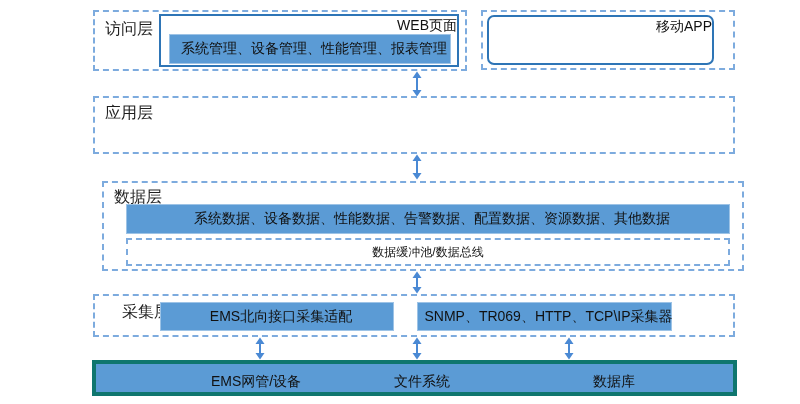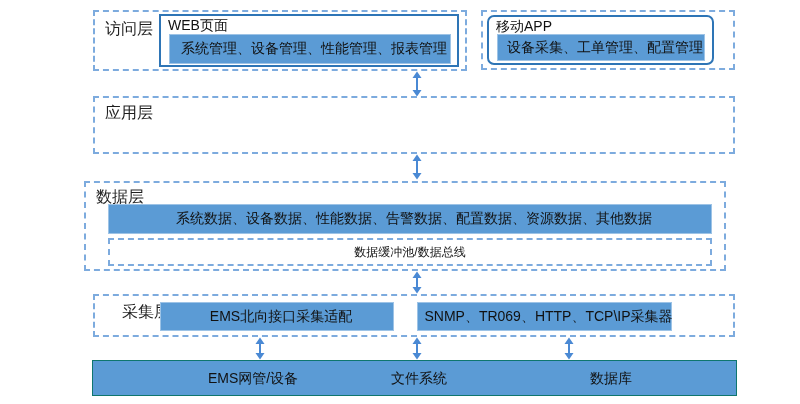--- a/index.html
+++ b/index.html
@@ -2,54 +2,53 @@
 <html><head>
 <meta charset="utf-8">
 <style>
   html,body{margin:0;padding:0;background:#ffffff;}
   body{font-family:"Liberation Sans","DejaVu Sans",sans-serif;color:#1f1f1f;}
   .canvas{position:relative;width:800px;height:404px;background:#ffffff;overflow:hidden;}
 
   .dashed{position:absolute;border:2px dashed #7dabde;background:#ffffff;box-sizing:border-box;}
   .layer-label{position:absolute;font-size:16px;color:#1f1f1f;white-space:nowrap;}
 
-  .solid-box{position:absolute;background:#ffffff;border:2px solid #2e75b6;box-sizing:border-box;}
+  .solid-box{position:absolute;background:#ffffff;border:2px solid #2e75b6;box-sizing:border-box;text-align:right;}
   .box-title{font-size:14px;color:#111111;padding:1px 0 0 7px;white-space:nowrap;}
 
   .bar{position:absolute;background:#5b9bd5;border:1px solid #9dc3e6;box-sizing:border-box;
        display:flex;align-items:center;justify-content:center;
        font-size:14px;color:#111111;white-space:nowrap;padding-left:8px;}
 
   .inner-dashed{position:absolute;border:2px dashed #7dabde;box-sizing:border-box;background:#ffffff;
        display:flex;align-items:center;justify-content:center;font-size:12px;color:#111111;}
 
   .varrow{position:absolute;width:12px;}
   .varrow svg{display:block;}
 
-  .bottom-bar{position:absolute;background:#5b9bd5;border:1px solid #0f766e;box-sizing:border-box;}
+  .bottom-bar{position:absolute;background:#5b9bd5;border:4px solid #0f766e;box-sizing:border-box;}
   .bottom-label{position:absolute;top:0;transform:translateX(-50%);line-height:35px;
        font-size:14px;color:#111111;white-space:nowrap;}
 </style>
 </head>
 <body>
 
 <div class="canvas">
 
   <div class="dashed" style="left:93px;top:10px;width:374px;height:61px;">
     <span class="layer-label" style="left:10px;top:7px;">访问层</span>
     <div class="solid-box" style="left:64px;top:2px;width:300px;height:53px;">
       <div class="box-title">WEB页面</div>
       <div class="bar" style="left:8px;right:6px;top:18px;height:30px;">系统管理、设备管理、性能管理、报表管理</div>
     </div>
   </div>
 
   <div class="dashed" style="left:481px;top:10px;width:254px;height:60px;">
     <div class="solid-box" style="left:4px;top:3px;width:227px;height:50px;border-radius:7px;">
       <div class="box-title">移动APP</div>
-      <div class="bar" style="left:8px;right:7px;top:17px;height:27px;">设备采集、工单管理、配置管理</div>
     </div>
   </div>
 
   <div class="varrow" style="left:411px;top:71px;">
     <svg width="12" height="26" viewBox="0 0 12 26">
       <line x1="6" y1="5" x2="6" y2="21" stroke="#4a89d4" stroke-width="2"></line>
       <polygon points="1.5,7 6,0.5 10.5,7" fill="#4a89d4"></polygon>
       <polygon points="1.5,19 6,25.5 10.5,19" fill="#4a89d4"></polygon>
     </svg>
   </div>
@@ -59,21 +58,21 @@
   </div>
 
   <div class="varrow" style="left:411px;top:154px;">
     <svg width="12" height="26" viewBox="0 0 12 26">
       <line x1="6" y1="5" x2="6" y2="21" stroke="#4a89d4" stroke-width="2"></line>
       <polygon points="1.5,7 6,0.5 10.5,7" fill="#4a89d4"></polygon>
       <polygon points="1.5,19 6,25.5 10.5,19" fill="#4a89d4"></polygon>
     </svg>
   </div>
 
-  <div class="dashed" style="left:84px;top:181px;width:642px;height:90px;text-align:right;">
+  <div class="dashed" style="left:102px;top:181px;width:642px;height:90px;text-align:right;">
     <span class="layer-label" style="left:10px;top:4px;">数据层</span>
     <div class="bar" style="left:22px;right:12px;top:21px;height:30px;">系统数据、设备数据、性能数据、告警数据、配置数据、资源数据、其他数据</div>
     <div class="inner-dashed" style="left:22px;right:12px;top:55px;height:28px;">数据缓冲池/数据总线</div>
   </div>
 
   <div class="varrow" style="left:411px;top:271px;">
     <svg width="12" height="23" viewBox="0 0 12 23">
       <line x1="6" y1="5" x2="6" y2="18" stroke="#4a89d4" stroke-width="2"></line>
       <polygon points="1.5,7 6,0.5 10.5,7" fill="#4a89d4"></polygon>
       <polygon points="1.5,16 6,22.5 10.5,16" fill="#4a89d4"></polygon>

